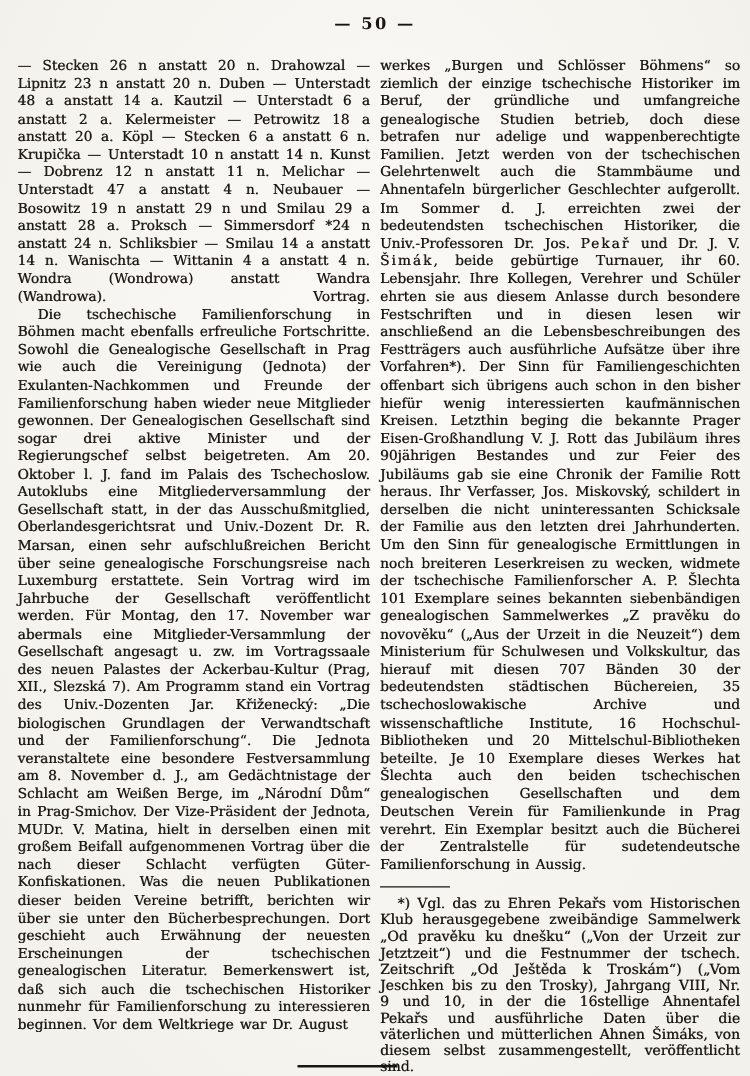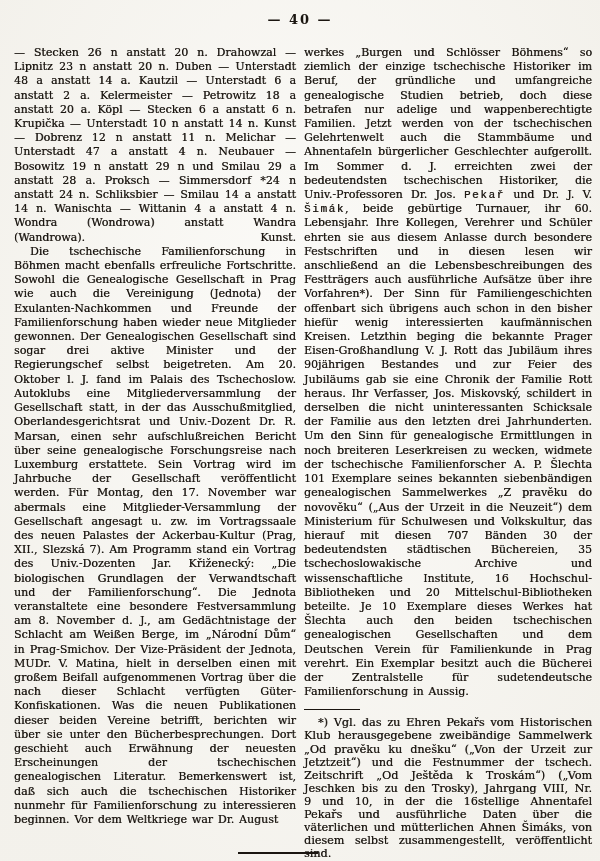--- a/index.html
+++ b/index.html
@@ -32,21 +32,21 @@
     line-height:14.2px;
     word-spacing:0.12em;
     text-shadow:0.35px 0 0 rgba(26,21,16,0.7);
   }
   .para.indent { text-indent:16px; }
   .para.signature {
     text-align:right;
     margin-top:-14.2px;
   }
   .b  { font-weight:normal; }
-  .ls { letter-spacing:1.6px;font-family:Liberation Mono, monospace; }
+  .ls { letter-spacing:1.6px; }
   .footnote-section { margin-top:10px; }
   .footnote-rule {
     width:56px; height:0;
     border-top:1.4px solid #1a1510;
     margin:0 0 6px 0;
   }
   .para.footnote {
     font-size:11.2px;
     line-height:13.1px;
   }
@@ -55,25 +55,25 @@
     position:absolute; left:238px; top:852px;
     width:80px; height:0;
     border-top:2px solid #1a1510;
   }
 </style>
 </head>
 <body>
 
 <div class="page">
 
-  <div class="page-header">— 40 —</div>
+  <div class="page-header">— 50 —</div>
 
   <div class="col col-left">
       <p class="para"><span>— Stecken 26 n anstatt 20 n. Drahowzal — Lipnitz 23 n anstatt 20 n. Duben — Unterstadt 48 a anstatt 14 a. Kautzil — Unterstadt 6 a anstatt 2 a. Kelermeister — Petrowitz 18 a anstatt 20 a. Köpl — Stecken 6 a anstatt 6 n. Krupička — Unterstadt 10 n anstatt 14 n. Kunst — Dobrenz 12 n anstatt 11 n. Melichar — Unterstadt 47 a anstatt 4 n. Neubauer — Bosowitz 19 n anstatt 29 n und Smilau 29 a anstatt 28 a. Proksch — Simmersdorf *24 n anstatt 24 n. Schliksbier — Smilau 14 a anstatt 14 n. Wanischta — Wittanin 4 a anstatt 4 n. Wondra (Wondrowa) anstatt Wandra (Wandrowa).</span></p>
-      <p class="para signature"><span>Kunst.</span></p>
+      <p class="para signature"><span>Vortrag.</span></p>
       <p class="para  indent"><span class="b">Die tschechische Familienforschung in Böhmen</span><span> macht ebenfalls erfreuliche Fortschritte. Sowohl die Genealogische Gesellschaft in Prag wie auch die Vereinigung (Jednota) der Exulanten-Nachkommen und Freunde der Familienforschung haben wieder neue Mitglieder gewonnen. Der Genealogischen Gesellschaft sind sogar drei aktive Minister und der Regierungschef selbst beigetreten. Am 20. Oktober l. J. fand im Palais des Tschechoslow. Autoklubs eine Mitgliederversammlung der Gesellschaft statt, in der das Ausschußmitglied, Oberlandesgerichtsrat und Univ.-Dozent Dr. R. Marsan, einen sehr aufschlußreichen Bericht über seine genealogische Forschungsreise nach Luxemburg erstattete. Sein Vortrag wird im Jahrbuche der Gesellschaft veröffentlicht werden. Für Montag, den 17. November war abermals eine Mitglieder-Versammlung der Gesellschaft angesagt u. zw. im Vortragssaale des neuen Palastes der Ackerbau-Kultur (Prag, XII., Slezská 7). Am Programm stand ein Vortrag des Univ.-Dozenten Jar. Křiženecký: „Die biologischen Grundlagen der Verwandtschaft und der Familienforschung“. Die Jednota veranstaltete eine besondere Festversammlung am 8. November d. J., am Gedächtnistage der Schlacht am Weißen Berge, im „Národní Dům“ in Prag-Smichov. Der Vize-Präsident der Jednota, MUDr. V. Matina, hielt in derselben einen mit großem Beifall aufgenommenen Vortrag über die nach dieser Schlacht verfügten Güter-Konfiskationen. Was die neuen Publikationen dieser beiden Vereine betrifft, berichten wir über sie unter den Bücherbesprechungen. Dort geschieht auch Erwähnung der neuesten Erscheinungen der tschechischen genealogischen Literatur. Bemerkenswert ist, daß sich auch die tschechischen Historiker nunmehr für Familienforschung zu interessieren beginnen. Vor dem Weltkriege war Dr. August </span></p>
     </div>
 
   <div class="col col-right">
     <div>
         <p class="para"><span>werkes „Burgen und Schlösser Böhmens“ so ziemlich der einzige tschechische Historiker im Beruf, der gründliche und umfangreiche genealogische Studien betrieb, doch diese betrafen nur adelige und wappenberechtigte Familien. Jetzt werden von der tschechischen Gelehrtenwelt auch die Stammbäume und Ahnentafeln bürgerlicher Geschlechter aufgerollt. Im Sommer d. J. erreichten zwei der bedeutendsten tschechischen Historiker, die Univ.-Professoren Dr. Jos. </span><span class="ls">Pekař</span><span> und Dr. J. V. </span><span class="ls">Šimák</span><span>, beide gebürtige Turnauer, ihr 60. Lebensjahr. Ihre Kollegen, Verehrer und Schüler ehrten sie aus diesem Anlasse durch besondere Festschriften und in diesen lesen wir anschließend an die Lebensbeschreibungen des Festträgers auch ausführliche Aufsätze über ihre Vorfahren*). Der Sinn für Familiengeschichten offenbart sich übrigens auch schon in den bisher hiefür wenig interessierten kaufmännischen Kreisen. Letzthin beging die bekannte Prager Eisen-Großhandlung V. J. Rott das Jubiläum ihres 90jährigen Bestandes und zur Feier des Jubiläums gab sie eine Chronik der Familie Rott heraus. Ihr Verfasser, Jos. Miskovský, schildert in derselben die nicht uninteressanten Schicksale der Familie aus den letzten drei Jahrhunderten. Um den Sinn für genealogische Ermittlungen in noch breiteren Leserkreisen zu wecken, widmete der tschechische Familienforscher A. P. Šlechta 101 Exemplare seines bekannten siebenbändigen genealogischen Sammelwerkes </span><span class="b">„Z pravěku do novověku“</span><span> („Aus der Urzeit in die Neuzeit“) dem Ministerium für Schulwesen und Volkskultur, das hierauf mit diesen 707 Bänden 30 der bedeutendsten städtischen Büchereien, 35 tschechoslowakische Archive und wissenschaftliche Institute, 16 Hochschul-Bibliotheken und 20 Mittelschul-Bibliotheken beteilte. Je 10 Exemplare dieses Werkes hat Šlechta auch den beiden tschechischen genealogischen Gesellschaften und dem Deutschen Verein für Familienkunde in Prag verehrt. Ein Exemplar besitzt auch die Bücherei der Zentralstelle für sudetendeutsche Familienforschung in Aussig.</span></p>
       </div>
     <div class="footnote-section">
       <div class="footnote-rule"></div>
       <div>

